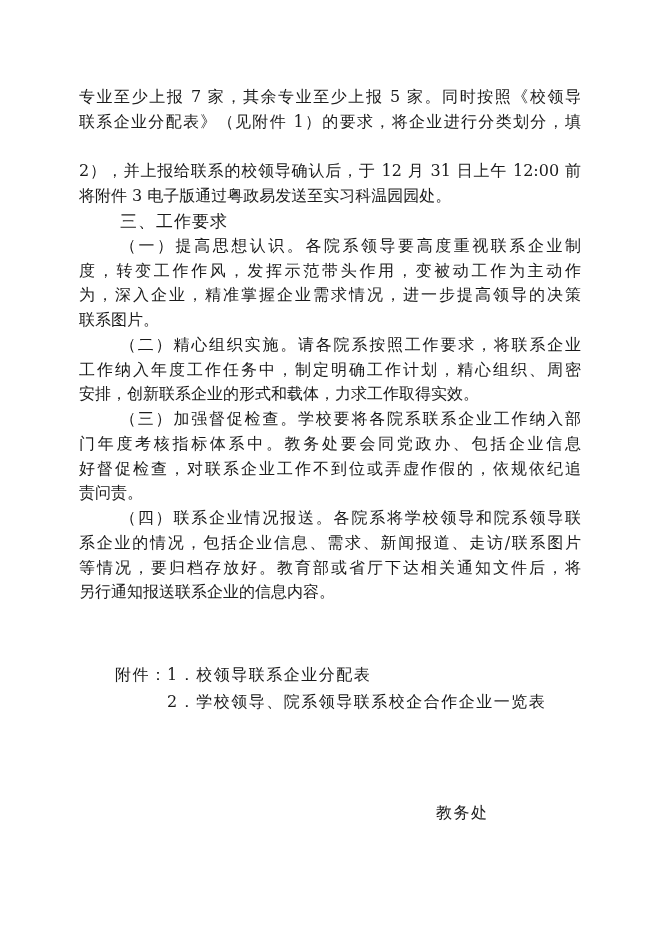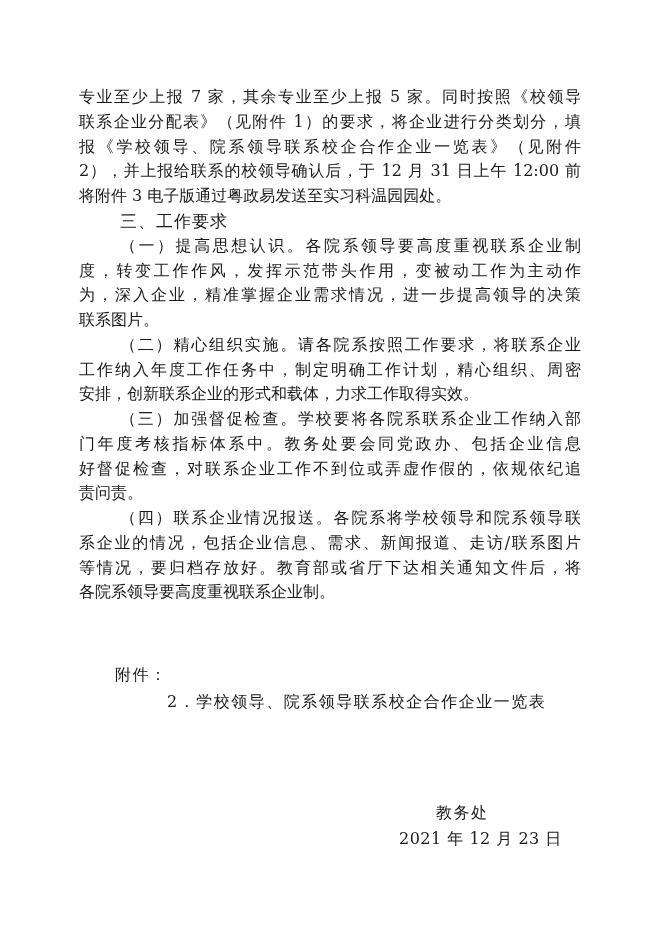--- a/index.html
+++ b/index.html
@@ -15,21 +15,20 @@
   .attach { position: absolute; font-size: 16px; line-height: 20px; white-space: nowrap; letter-spacing: 1.5px; }
   .sig { position: absolute; font-size: 16px; line-height: 20px; white-space: nowrap; letter-spacing: 1.5px; }
 </style>
 </head>
 <body>
 
 <div class="page">
 
   <div class="line" style="top:87px">专业至少上报 7 家，其余专业至少上报 5 家。同时按照《校领导</div>
   <div class="line" style="top:112px">联系企业分配表》（见附件 1）的要求，将企业进行分类划分，填</div>
-  <div class="line" style="top:137px">报《学校领导、院系领导联系校企合作企业一览表》（见附件</div>
   <div class="line" style="top:161px">2），并上报给联系的校领导确认后，于 12 月 31 日上午 12:00 前</div>
   <div class="line last" style="top:186px">将附件 3 电子版通过粤政易发送至实习科温园园处。</div>
 
   <div class="heading" style="top:211px">三、工作要求</div>
 
   <div class="line" style="top:261px">度，转变工作作风，发挥示范带头作用，变被动工作为主动作</div>
   <div class="line indent" style="top:236px">（一）提高思想认识。各院系领导要高度重视联系企业制</div>
   <div class="line" style="top:285px">为，深入企业，精准掌握企业需求情况，进一步提高领导的决策</div>
   <div class="line last" style="top:310px">联系图片。</div>
 
@@ -38,21 +37,21 @@
   <div class="line last" style="top:384px">安排，创新联系企业的形式和载体，力求工作取得实效。</div>
 
   <div class="line indent" style="top:409px">（三）加强督促检查。学校要将各院系联系企业工作纳入部</div>
   <div class="line" style="top:434px">门年度考核指标体系中。教务处要会同党政办、包括企业信息</div>
   <div class="line" style="top:459px">好督促检查，对联系企业工作不到位或弄虚作假的，依规依纪追</div>
   <div class="line last" style="top:483px">责问责。</div>
 
   <div class="line indent" style="top:508px">（四）联系企业情况报送。各院系将学校领导和院系领导联</div>
   <div class="line" style="top:533px">系企业的情况，包括企业信息、需求、新闻报道、走访/联系图片</div>
   <div class="line" style="top:558px">等情况，要归档存放好。教育部或省厅下达相关通知文件后，将</div>
-  <div class="line last" style="top:582px">各院系领导要高度重视联系企业制。</div>
+  <div class="line last" style="top:582px">另行通知报送联系企业的信息内容。</div>
 
   <div class="attach" style="left:115px; top:665px">附件：</div>
+  <div class="attach" style="left:167px; top:665px">1．校领导联系企业分配表</div>
   <div class="attach" style="left:167px; top:692px">2．学校领导、院系领导联系校企合作企业一览表</div>
 
   <div class="sig" style="left:436px; top:803px">教务处</div>
-  <div class="sig" style="left:399px; top:829px; letter-spacing:0.5px">2021 年 12 月 23 日</div>
 
 </div>
 
 </body></html>

